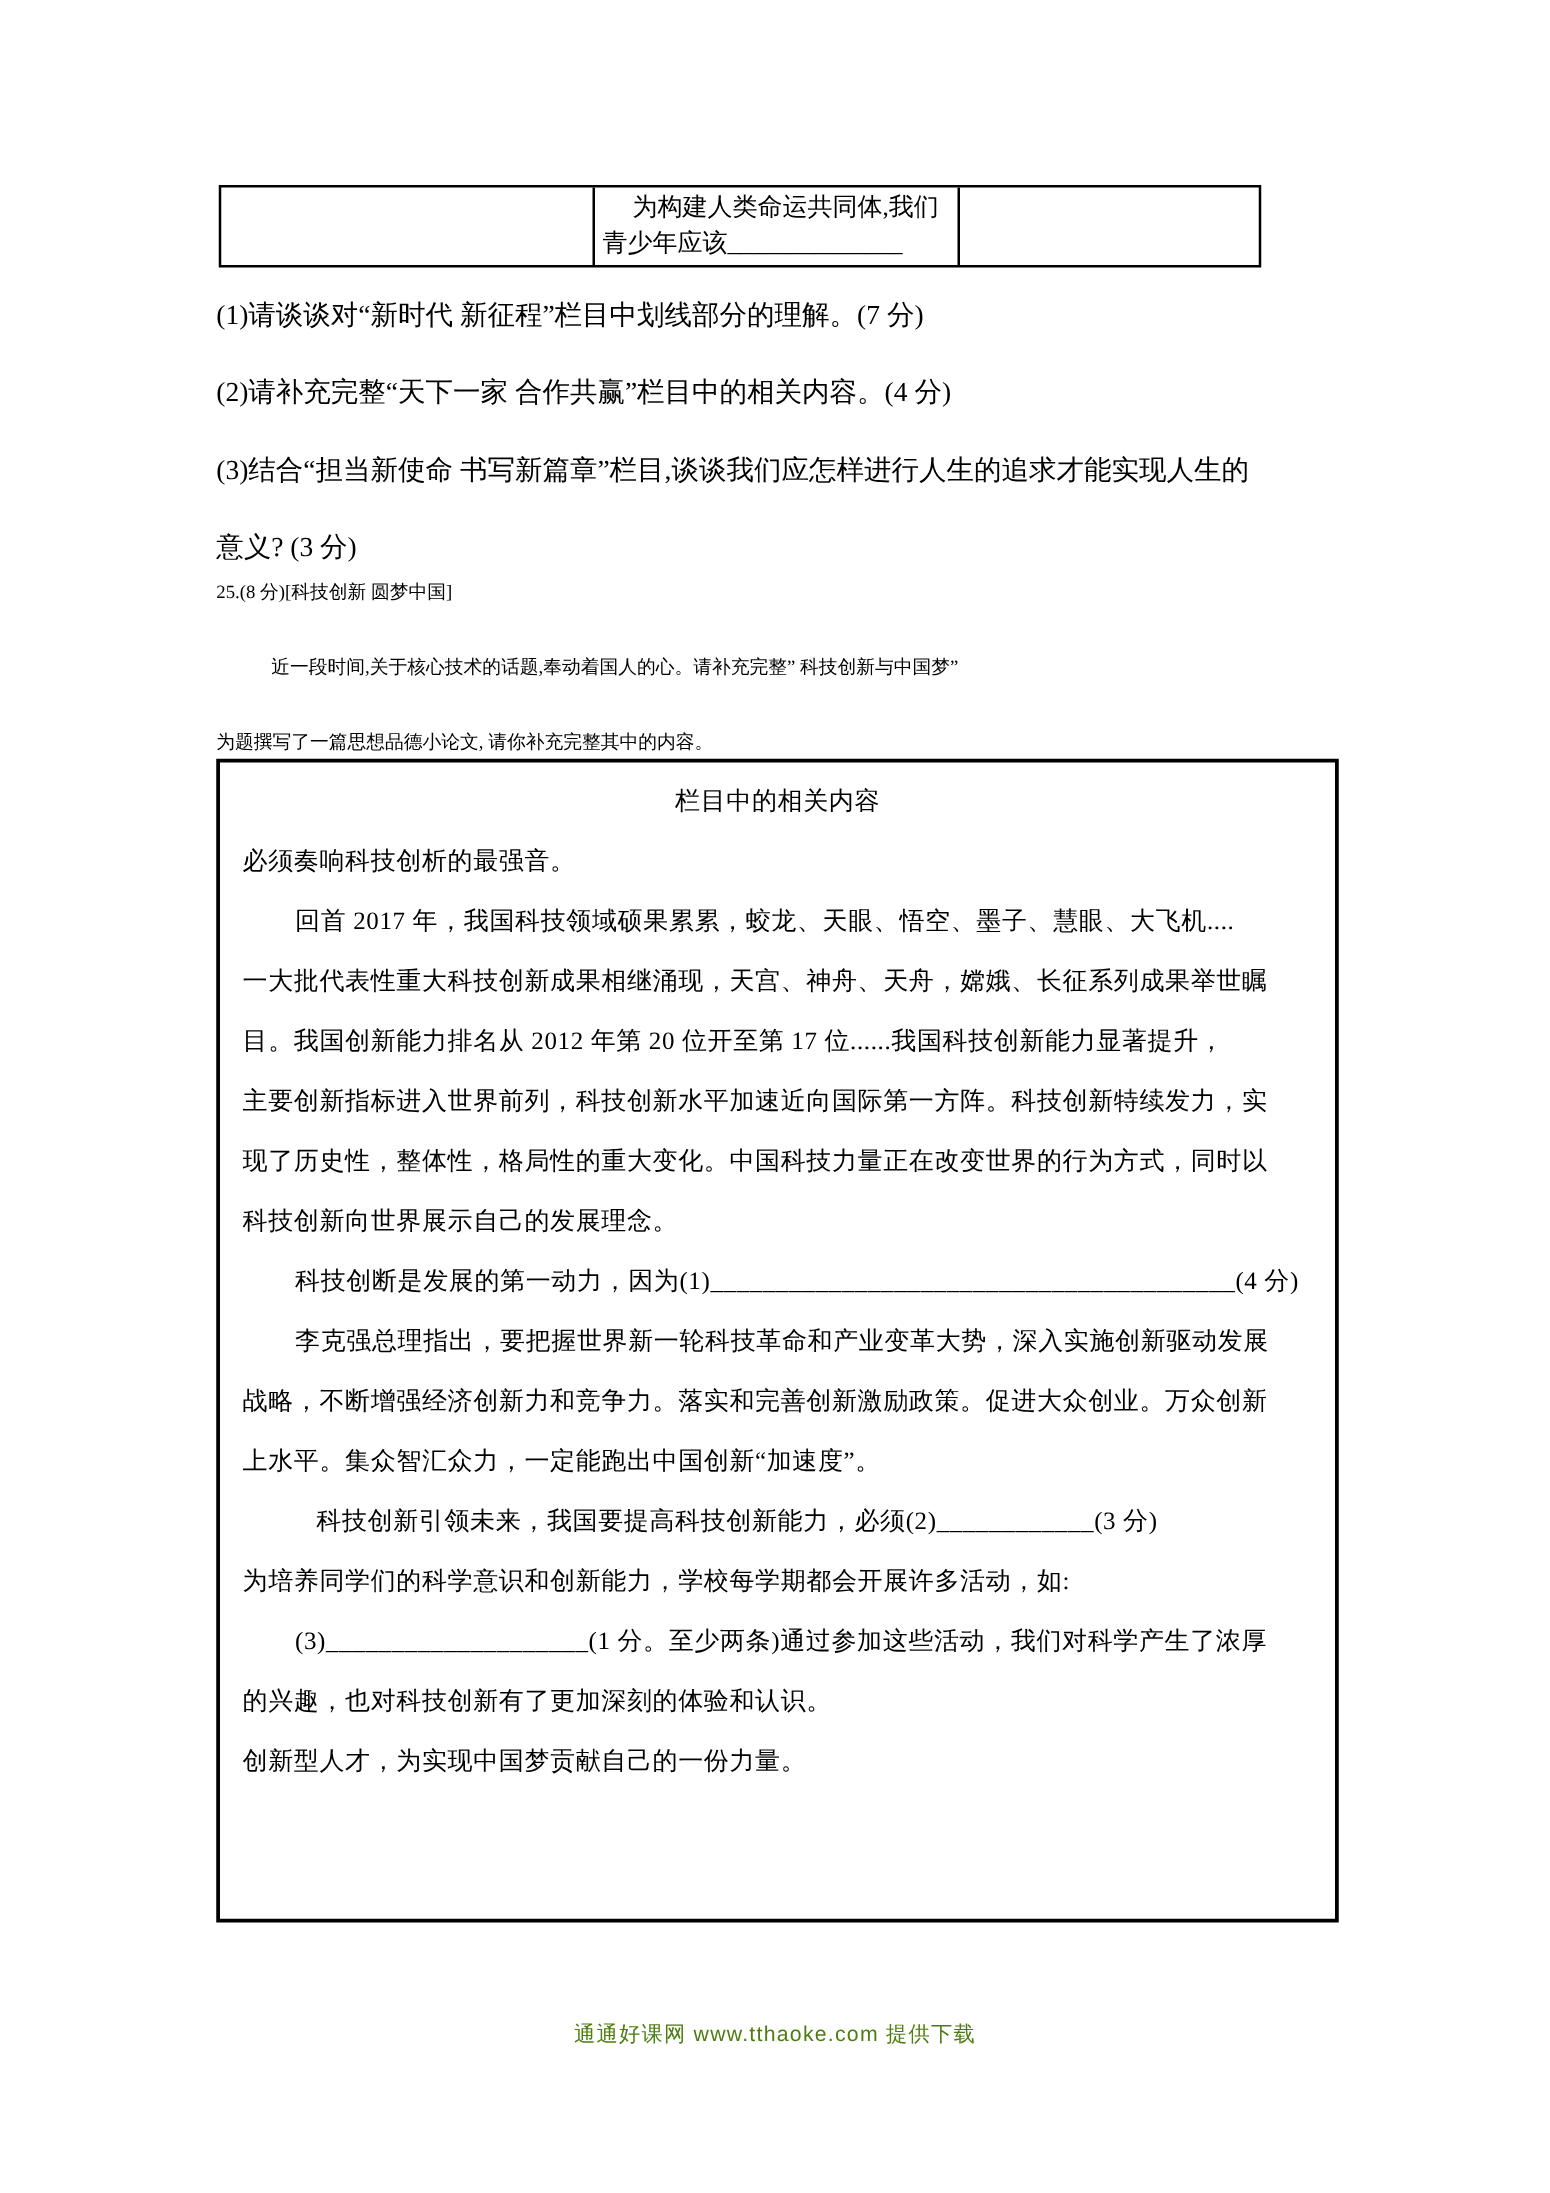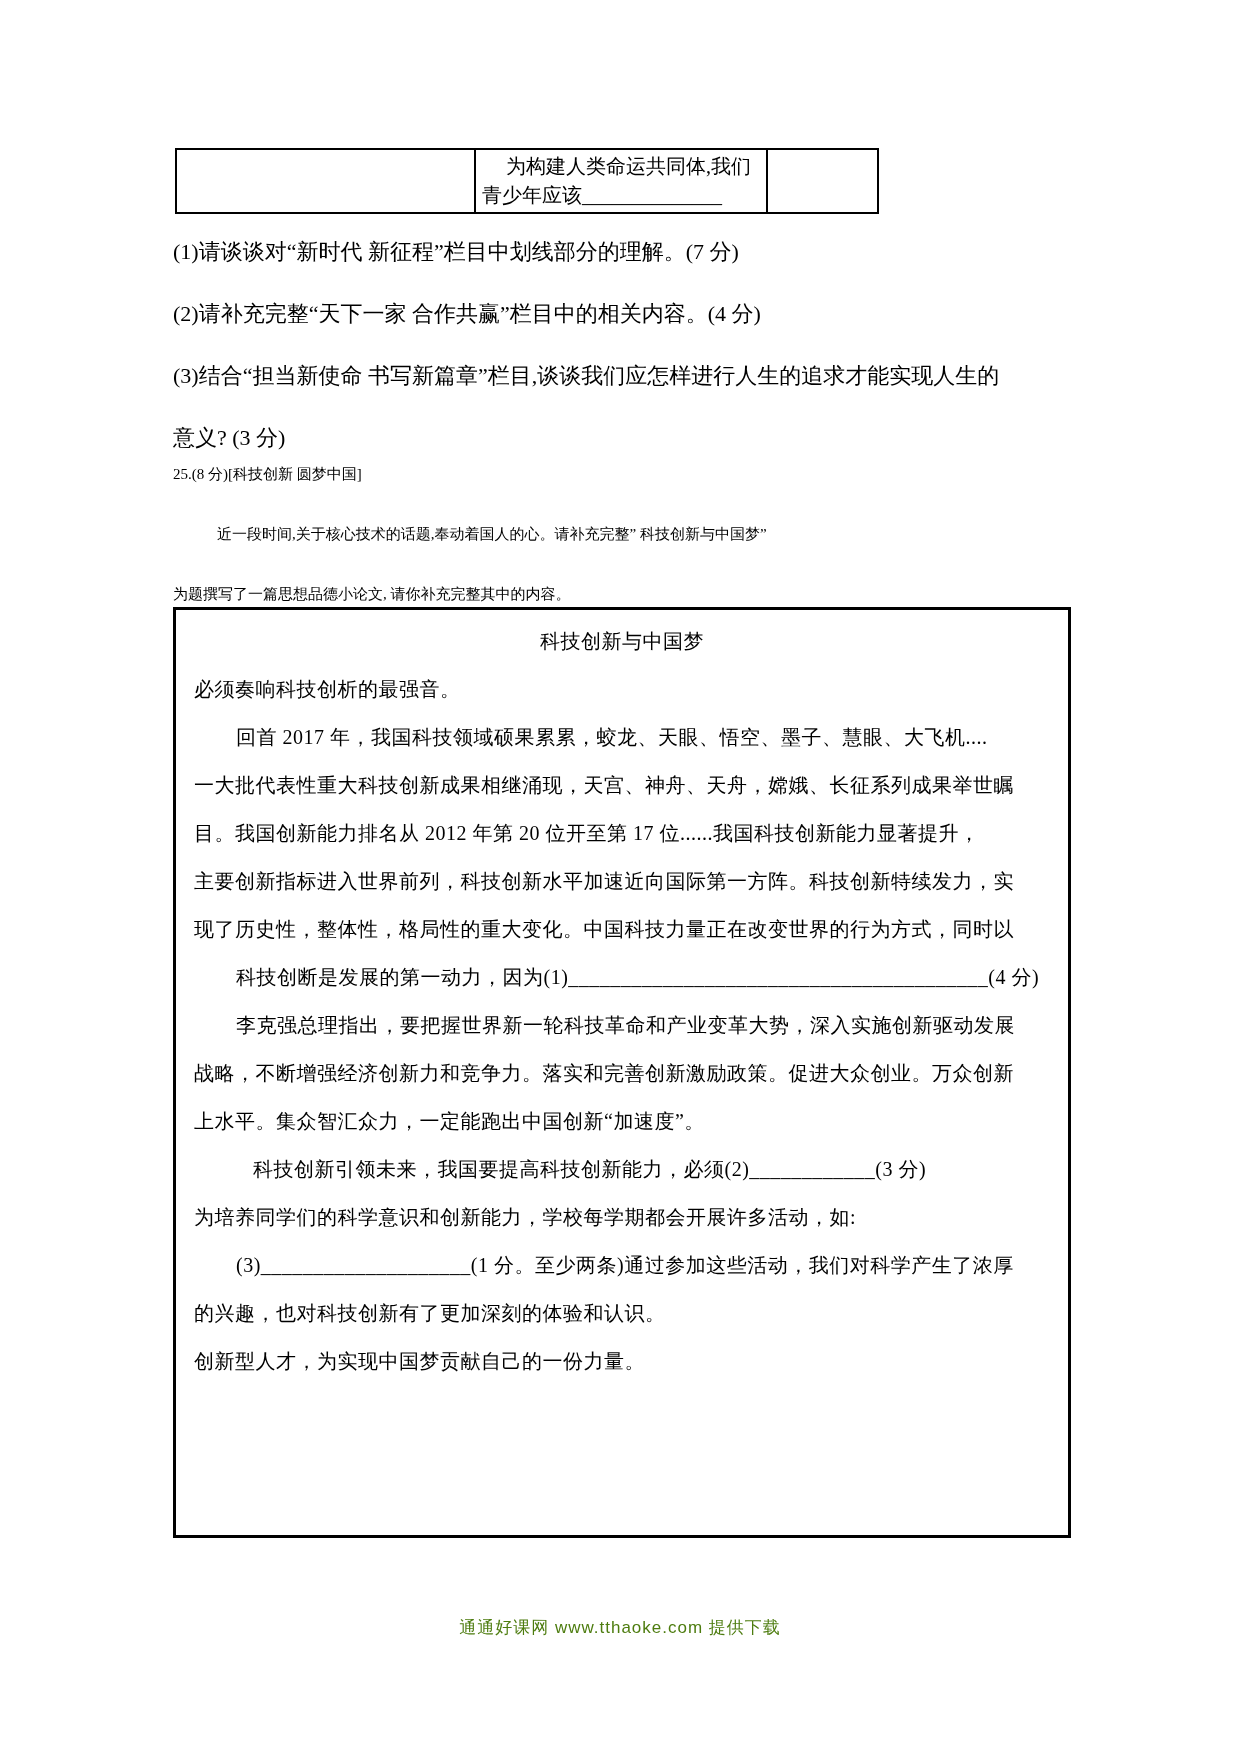--- a/index.html
+++ b/index.html
@@ -4,21 +4,21 @@
 <style>
   html,body { margin:0; padding:0; background:#ffffff; }
   .page {
     position:relative; width:1240px; height:1754px; background:#ffffff;
     color:#000; font-family:"Liberation Serif","DejaVu Serif",serif;
     overflow:hidden;
   }
 
   
   .table-fragment {
-    position:absolute; left:175px; top:148px; width:704px; height:66px;
+    position:absolute; left:175px; top:148px; width:834px; height:66px;
     display:flex; border:2px solid #000; box-sizing:border-box;
   }
   .tf-cell { box-sizing:border-box; height:100%; }
   .tf-left  { width:299px; border-right:2px solid #000; }
   .tf-mid   { width:292px; border-right:2px solid #000;
               font-size:20px; line-height:29px; padding:2px 6px 0 6px;
               text-indent:24px; }
   .tf-right { flex:1; }
 
   
@@ -68,27 +68,28 @@
     <p>意义?  (3 分)</p>
   </div>
 
   <div class="q25">
     <p>25.(8 分)[科技创新 圆梦中国]</p>
     <p class="ind-out">近一段时间,关于核心技术的话题,奉动着国人的心。请补充完整” 科技创新与中国梦”</p>
     <p>为题撰写了一篇思想品德小论文, 请你补充完整其中的内容。</p>
   </div>
 
   <div class="essay-box">
-    <p class="t-center">科技创新与中国梦</p>
+    <p class="t-center">栏目中的相关内容</p>
     <p>必须奏响科技创析的最强音。</p>
     <p class="ind">回首 2017 年，我国科技领域硕果累累，蛟龙、天眼、悟空、墨子、慧眼、大飞机....</p>
     <p>一大批代表性重大科技创新成果相继涌现，天宫、神舟、天舟，嫦娥、长征系列成果举世瞩</p>
     <p>目。我国创新能力排名从 2012 年第 20 位开至第 17 位......我国科技创新能力显著提升，</p>
     <p>主要创新指标进入世界前列，科技创新水平加速近向国际第一方阵。科技创新特续发力，实</p>
     <p>现了历史性，整体性，格局性的重大变化。中国科技力量正在改变世界的行为方式，同时以</p>
+    <p>科技创新向世界展示自己的发展理念。</p>
     <p class="ind">科技创断是发展的第一动力，因为(1)________________________________________(4 分)</p>
     <p class="ind">李克强总理指出，要把握世界新一轮科技革命和产业变革大势，深入实施创新驱动发展</p>
     <p>战略，不断增强经济创新力和竞争力。落实和完善创新激励政策。促进大众创业。万众创新</p>
     <p>上水平。集众智汇众力，一定能跑出中国创新“加速度”。</p>
     <p class="ind-lg">科技创新引领未来，我国要提高科技创新能力，必须(2)____________(3 分)</p>
     <p>为培养同学们的科学意识和创新能力，学校每学期都会开展许多活动，如:</p>
     <p class="ind">(3)____________________(1 分。至少两条)通过参加这些活动，我们对科学产生了浓厚</p>
     <p>的兴趣，也对科技创新有了更加深刻的体验和认识。</p>
     <p>创新型人才，为实现中国梦贡献自己的一份力量。</p>
   </div>

